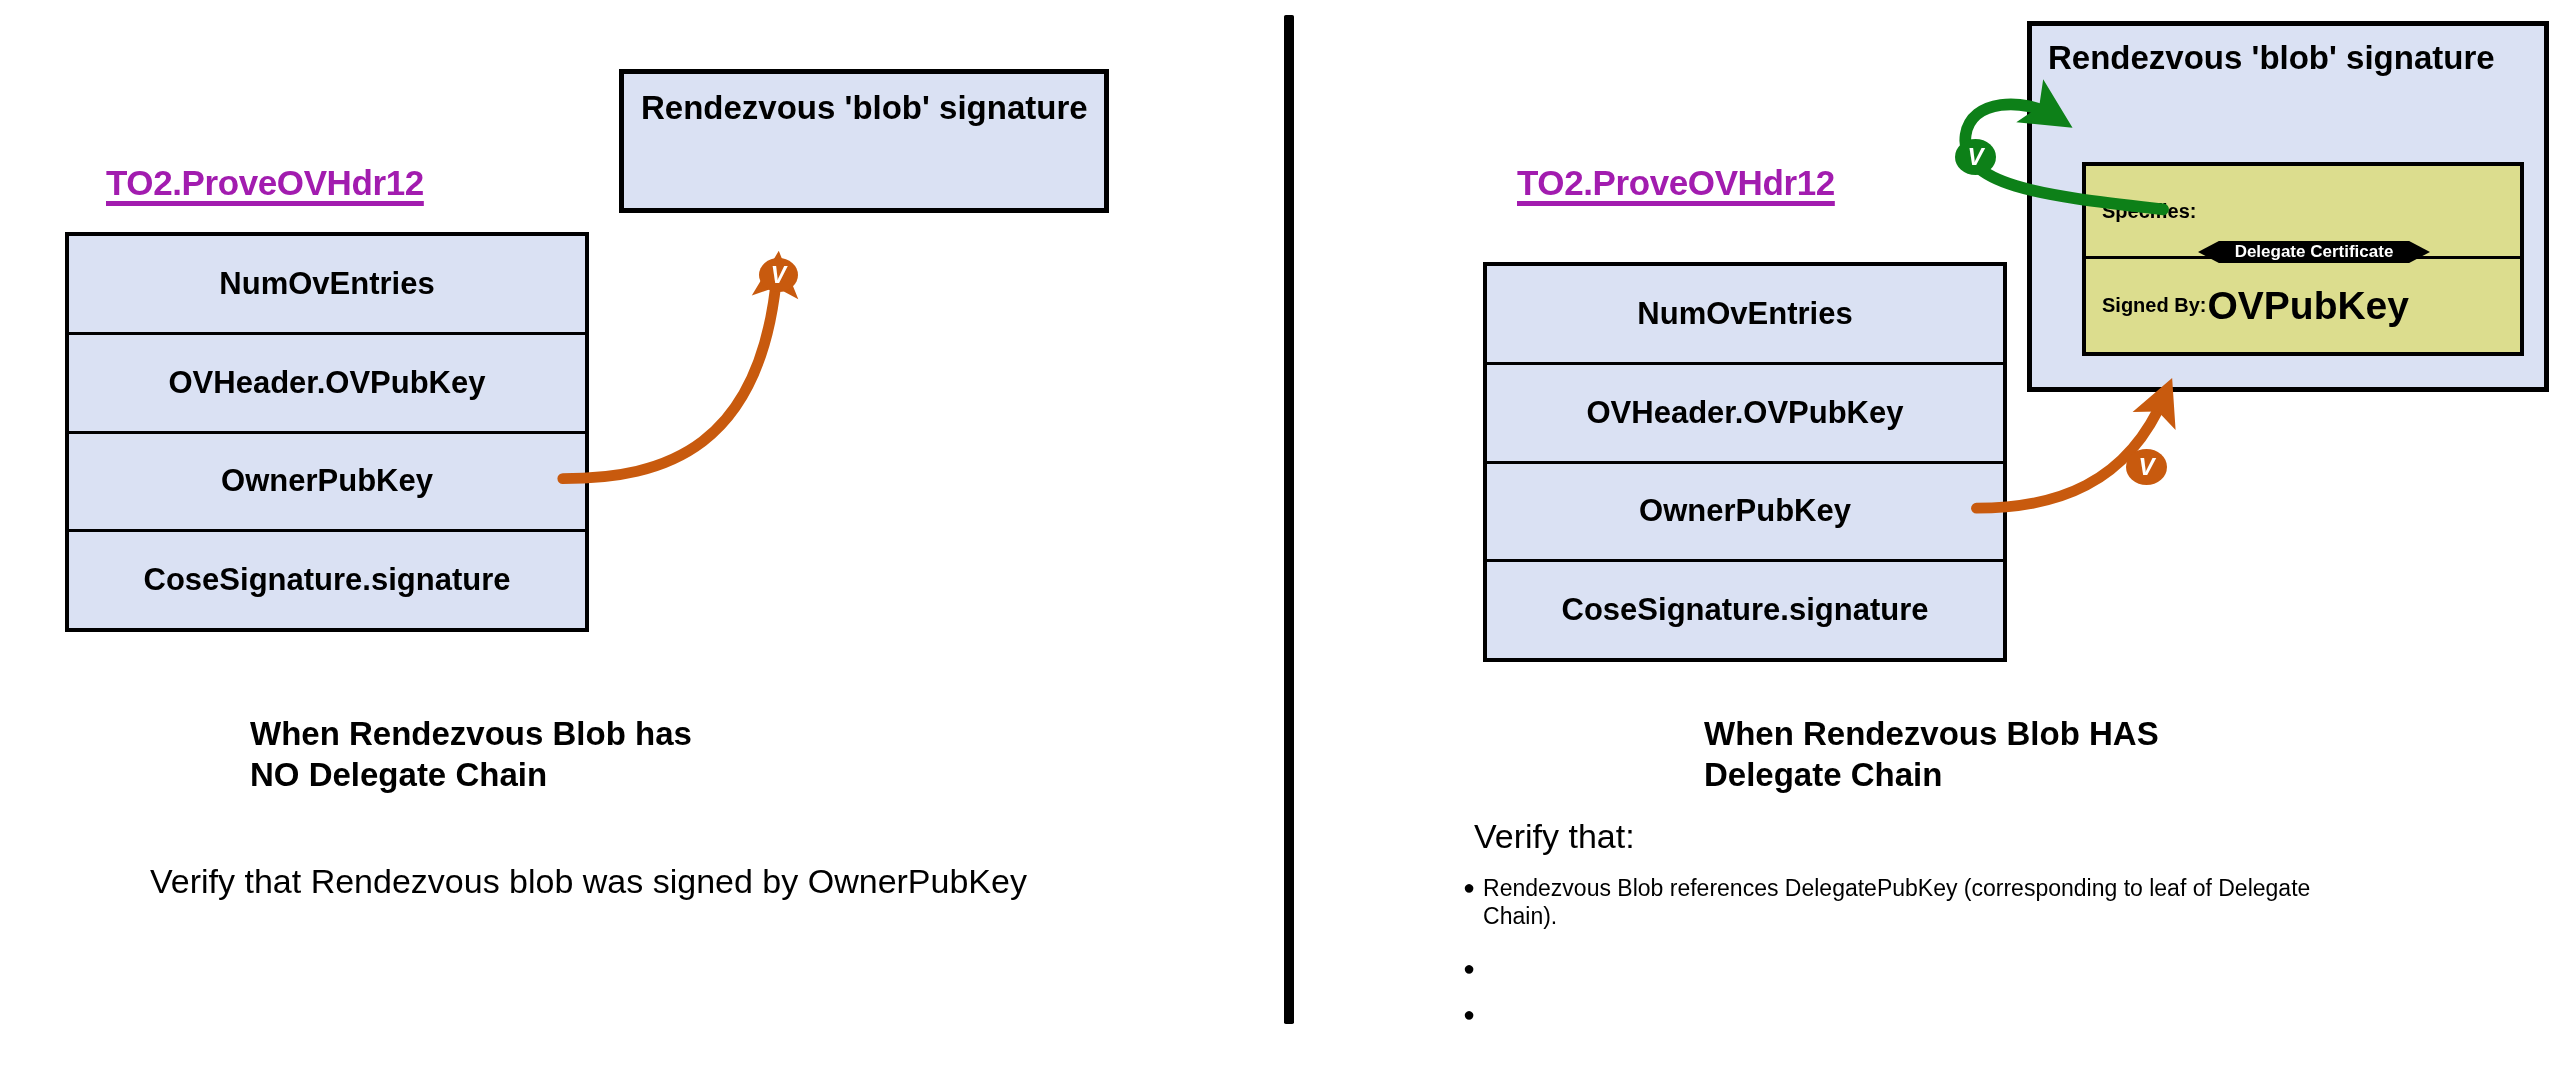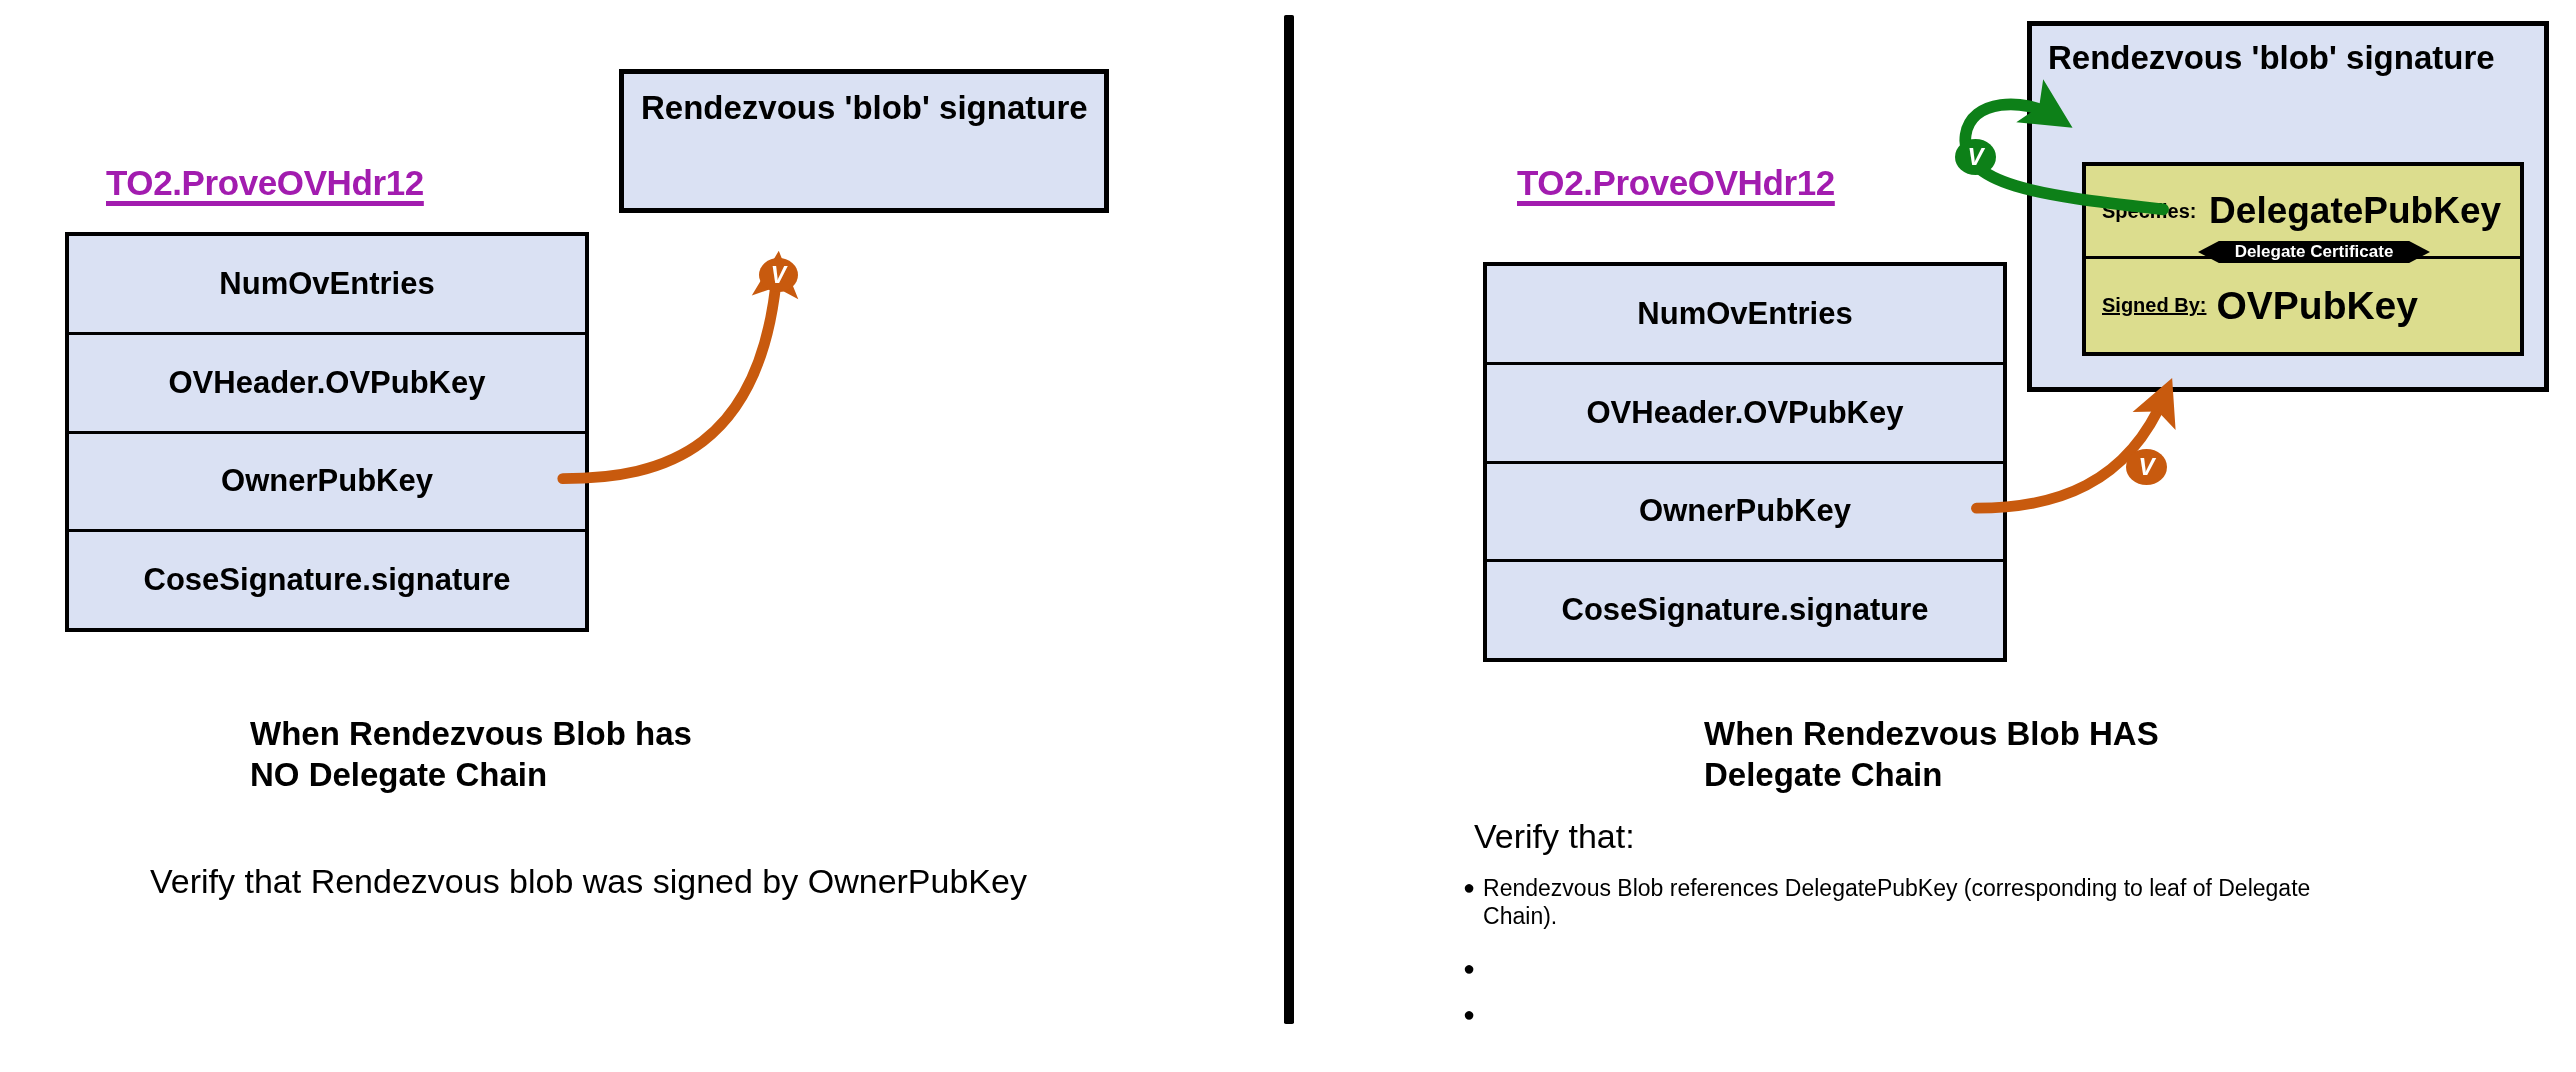--- a/index.html
+++ b/index.html
@@ -199,25 +199,24 @@
 
     <div class="abs blob-box" style="left:2027px; top:20.6px; width:522px; height:371px;">
       <div class="blob-label" style="padding:13.5px 0 0 16px; font-size:33px;">Rendezvous 'blob'
 signature</div>
     </div>
 
     <div class="abs cert-box" style="left:2082px; top:162px; width:442px; height:194px;">
 
       <div class="cert-half top" style="padding-left:16px;">
         <span class="cert-tag" style="font-size:20px; margin-right:12.6px;">Specifies:</span>
-        <span class="cert-val" style="font-size:37px;">DelegatePubKey</span>
       </div>
 
       <div class="cert-half" style="padding-left:16px;">
-        <span class="cert-tag" style="font-size:20px; margin-right:10px;text-decoration:underline;">Signed By:</span>
+        <span class="cert-tag" style="font-size:20px; margin-right:1px;">Signed By:</span>
         <span class="cert-val" style="font-size:39px;">OVPubKey</span>
       </div>
 
       <div class="cert-banner" style="left:112px; top:75px; width:232px; height:22px; font-size:17px;">Delegate Certificate</div>
     </div>
 
     <div class="abs caption-bold" style="left:1687px; top:714px; font-size:33px;">When Rendezvous Blob HAS
 Delegate Chain</div>
 
     <div class="abs verify-head" style="left:1459px; top:817px; font-size:34px;margin-left:15px;">Verify that:</div>

